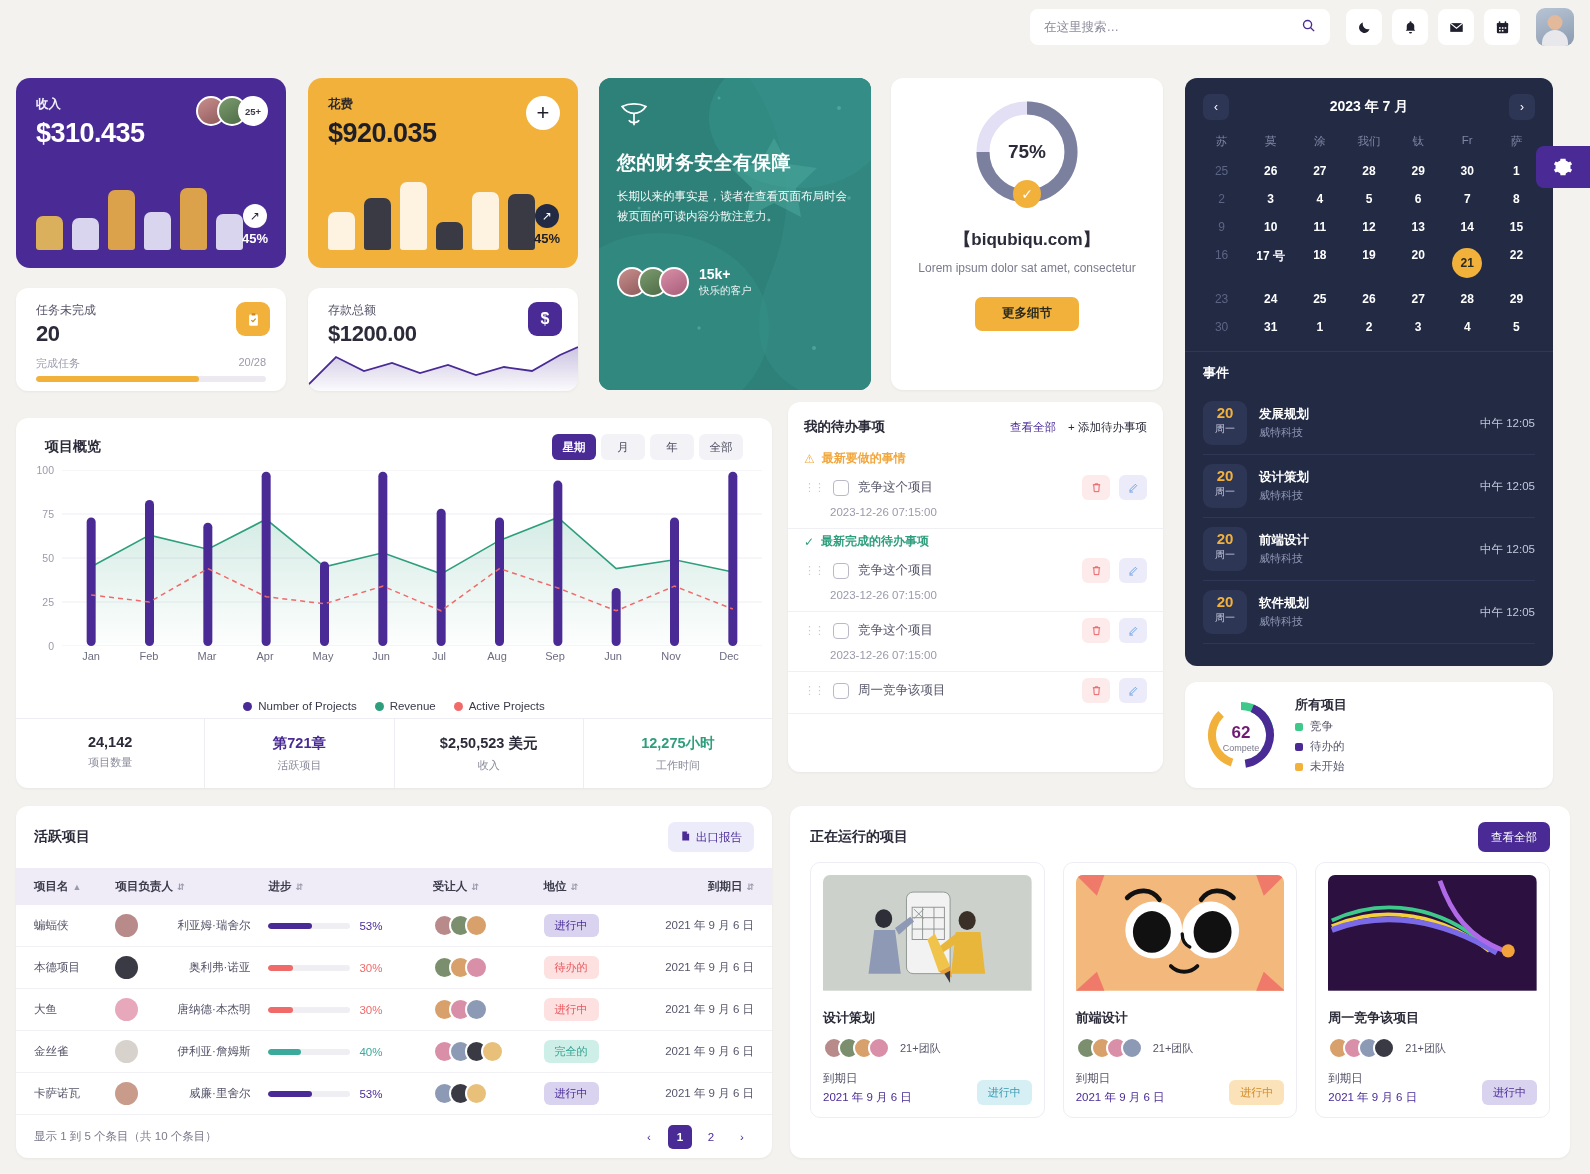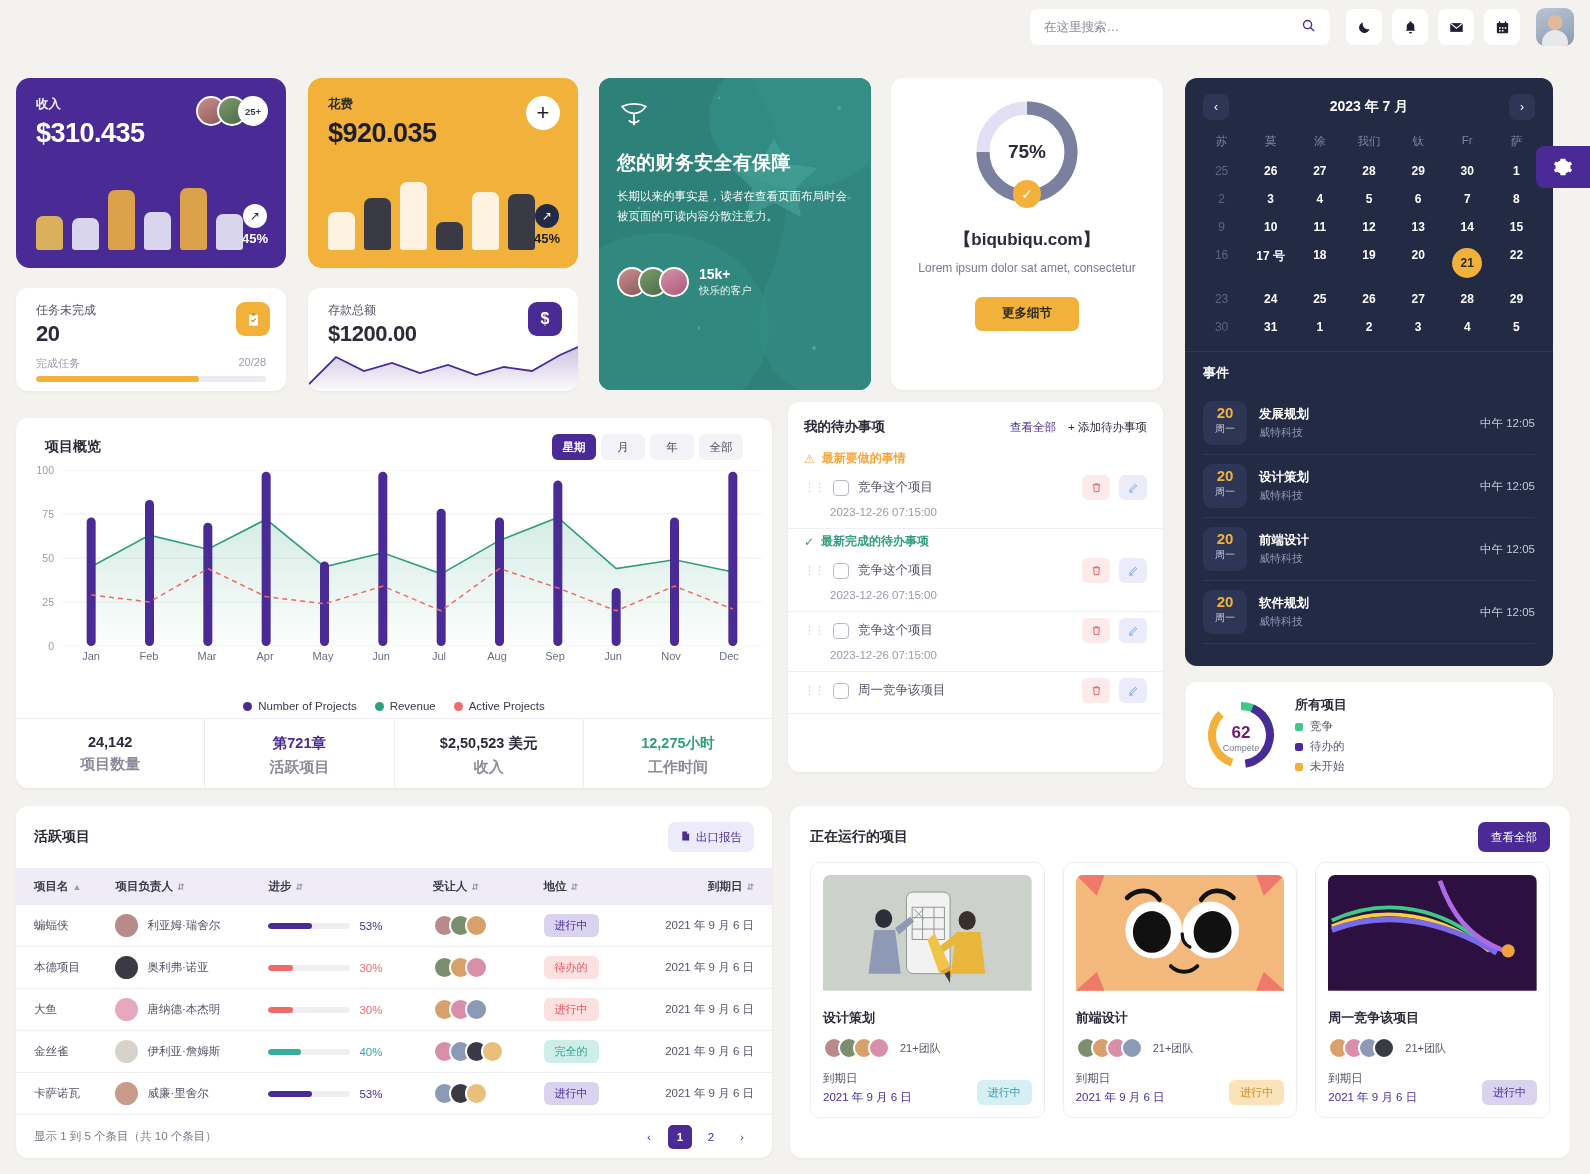--- a/index.html
+++ b/index.html
@@ -179,21 +179,21 @@
   .plot { position:absolute; left:36px; right:0; top:0; height:176px; }
   .xlabels { position:absolute; left:36px; right:0; top:180px; display:flex; }
   .xlabels span { flex:1; text-align:center; font-size:11px; color:#6c6c80; }
   .legend { display:flex; justify-content:center; gap:18px; margin-top:30px; }
   .legend div { display:flex; align-items:center; gap:6px; font-size:11.5px; color:#3a3a4a; }
   .legend i { width:9px; height:9px; border-radius:50%; display:block; }
   .ov-foot { position:absolute; left:0; right:0; bottom:0; height:70px; border-top:1px solid #eeedf3; display:flex; }
   .ov-foot > div { flex:1; text-align:center; padding-top:15px; border-right:1px solid #eeedf3; }
   .ov-foot > div:last-child { border-right:none; }
   .ov-foot .v { font-size:14.5px; font-weight:700; }
-  .ov-foot .l { font-size:15px; color:#8b8b9c; margin-top:5px;font-weight:bold; }
+  .ov-foot .l { font-size:11px; color:#8b8b9c; margin-top:5px; }
 
   
   .todo { position:absolute; left:788px; top:402px; width:375px; height:370px; overflow:hidden; }
   .todo-head { display:flex; align-items:center; justify-content:space-between; padding:16px 16px 10px; }
   .todo-head .t { font-size:13.5px; font-weight:600; }
   .todo-head .acts { display:flex; gap:12px; font-size:11.5px; }
   .todo-head .acts a { color:#4a2b96; text-decoration:none; cursor:pointer; }
   .sec-label { display:flex; align-items:center; gap:7px; font-size:12px; font-weight:600; padding:4px 16px 2px; }
   .sec-label.warn { color:#f2a63b; }
   .sec-label.ok { color:#2e9e7d; }
@@ -227,21 +227,21 @@
     font-size:11.5px; color:#4a2b96; cursor:pointer; display:flex; align-items:center; gap:5px;
     font-family:"Liberation Sans", sans-serif;
   }
   table { width:100%; border-collapse:collapse; }
   thead th {
     background:#efecf8; font-size:11.5px; font-weight:600; color:#3a3a4a;
     text-align:left; padding:11px 0 11px 18px; white-space:nowrap;
   }
   thead th .sort { color:#9a9aab; font-size:9px; margin-left:4px; }
   tbody td { padding:9px 0 9px 18px; font-size:11.5px; color:#55556a; border-bottom:1px solid #f1f0f5; }
-  .owner { display:flex; align-items:center; gap:9px; }
+  .owner { display:flex; align-items:center; gap:9px;justify-content:space-between; }
   .owner .a { width:23px; height:23px; border-radius:50%; flex:none; }
   .prog { display:flex; align-items:center; gap:9px; }
   .prog .track { width:82px; height:6px; border-radius:3px; background:#efeef3; overflow:hidden; }
   .prog .track i { display:block; height:100%; border-radius:3px; }
   .prog .p { font-size:11.5px; font-weight:500; }
   .assign { display:flex; }
   .assign span { width:23px; height:23px; border-radius:50%; border:2px solid #fff; margin-left:-7px; }
   .assign span:first-child { margin-left:0; }
   .pill { display:inline-block; padding:4px 11px; border-radius:6px; font-size:11px; font-weight:500; }
   .tbl-foot { position:absolute; left:0; right:0; bottom:0; height:44px; display:flex;

